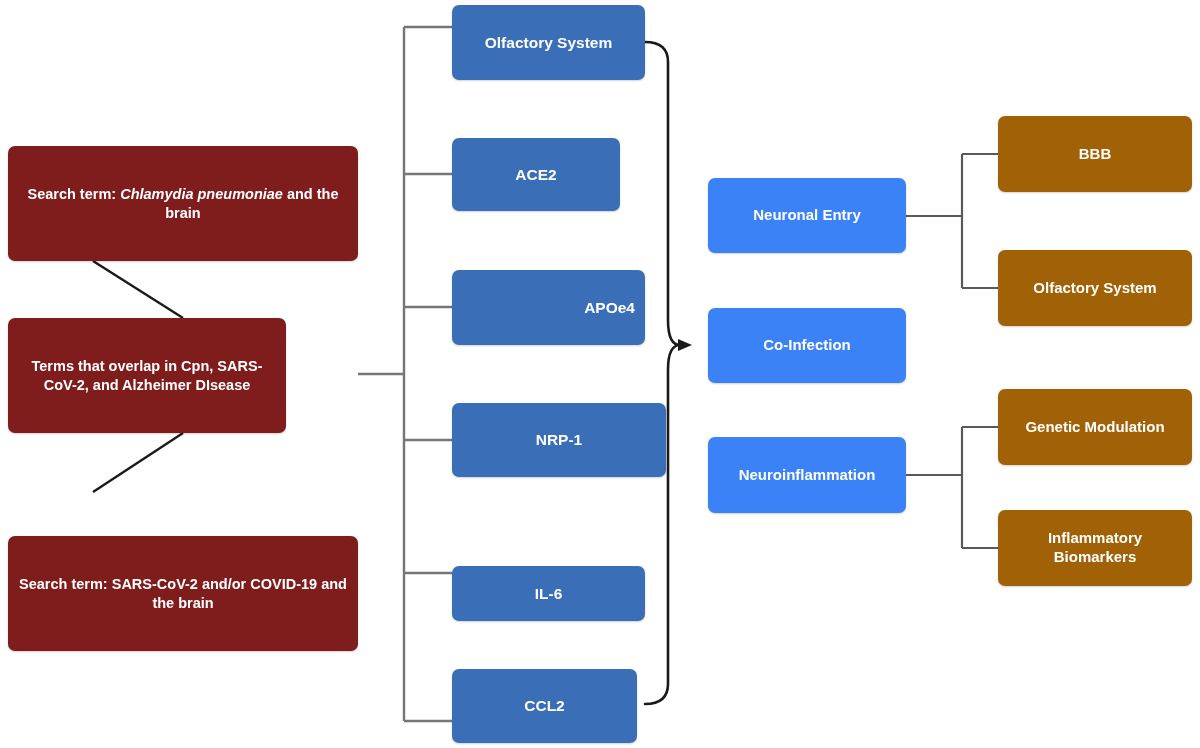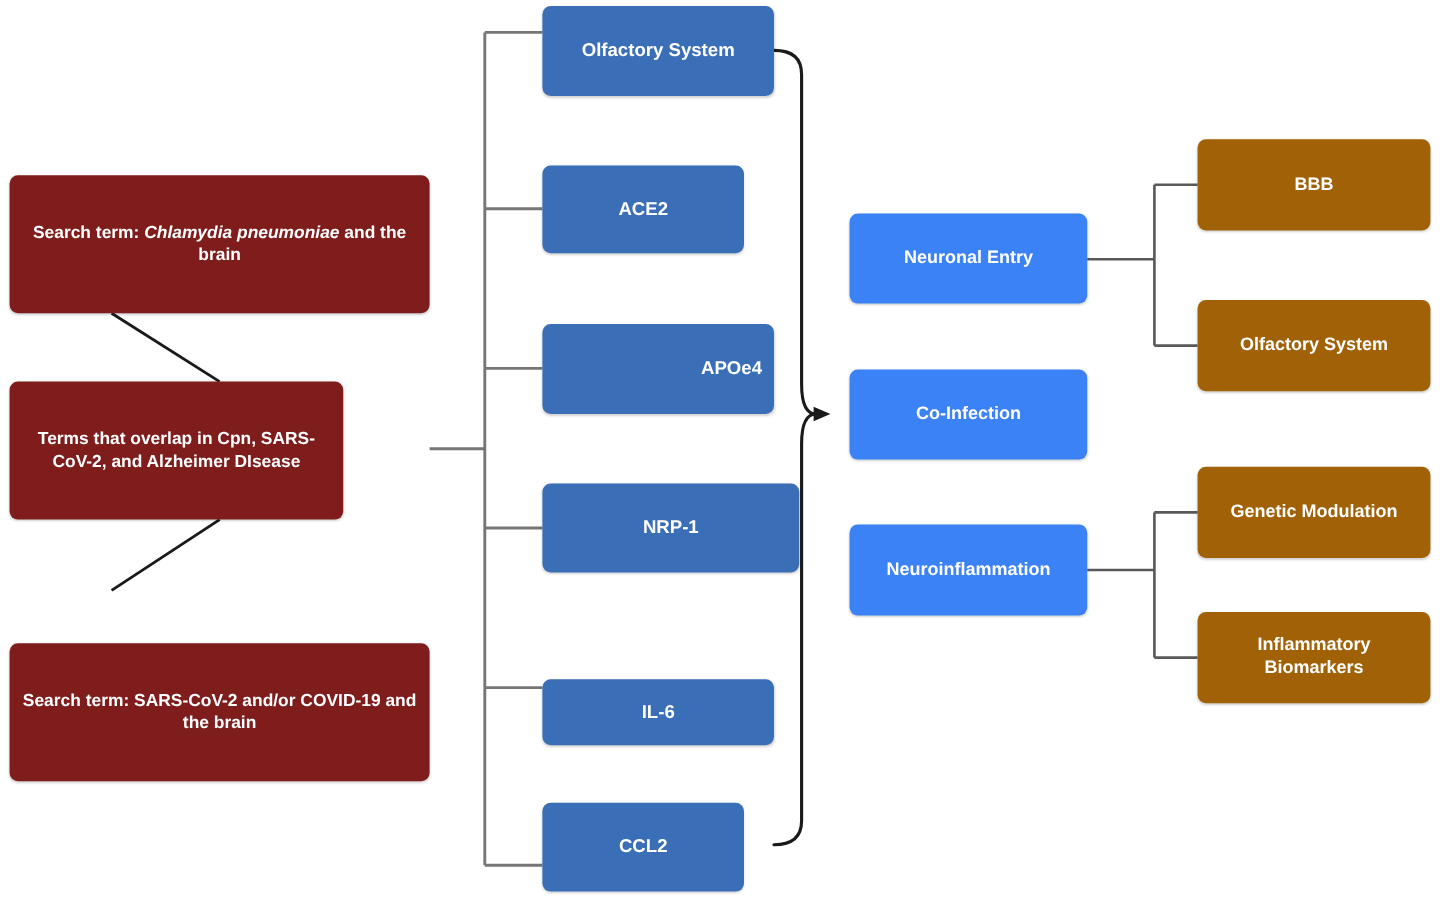--- a/index.html
+++ b/index.html
@@ -105,21 +105,21 @@
   </div>
 
   <div class="node mid" style="left:452px; top:403px; width:214px; height:74px;">
     <span class="lbl">NRP-1</span>
   </div>
 
   <div class="node mid" style="left:452px; top:536px; width:193px; height:55px;margin-top:30px;">
     <span class="lbl">IL-6</span>
   </div>
 
-  <div class="node mid" style="left:452px; top:669px; width:168px; height:74px;">
+  <div class="node mid" style="left:452px; top:669px; width:185px; height:74px;">
     <span class="lbl">CCL2</span>
   </div>
 
   <div class="node light" style="left:708px; top:178px; width:198px; height:75px;">
     <span class="lbl">Neuronal Entry</span>
   </div>
 
   <div class="node light" style="left:708px; top:308px; width:198px; height:75px;">
     <span class="lbl">Co-Infection</span>
   </div>

